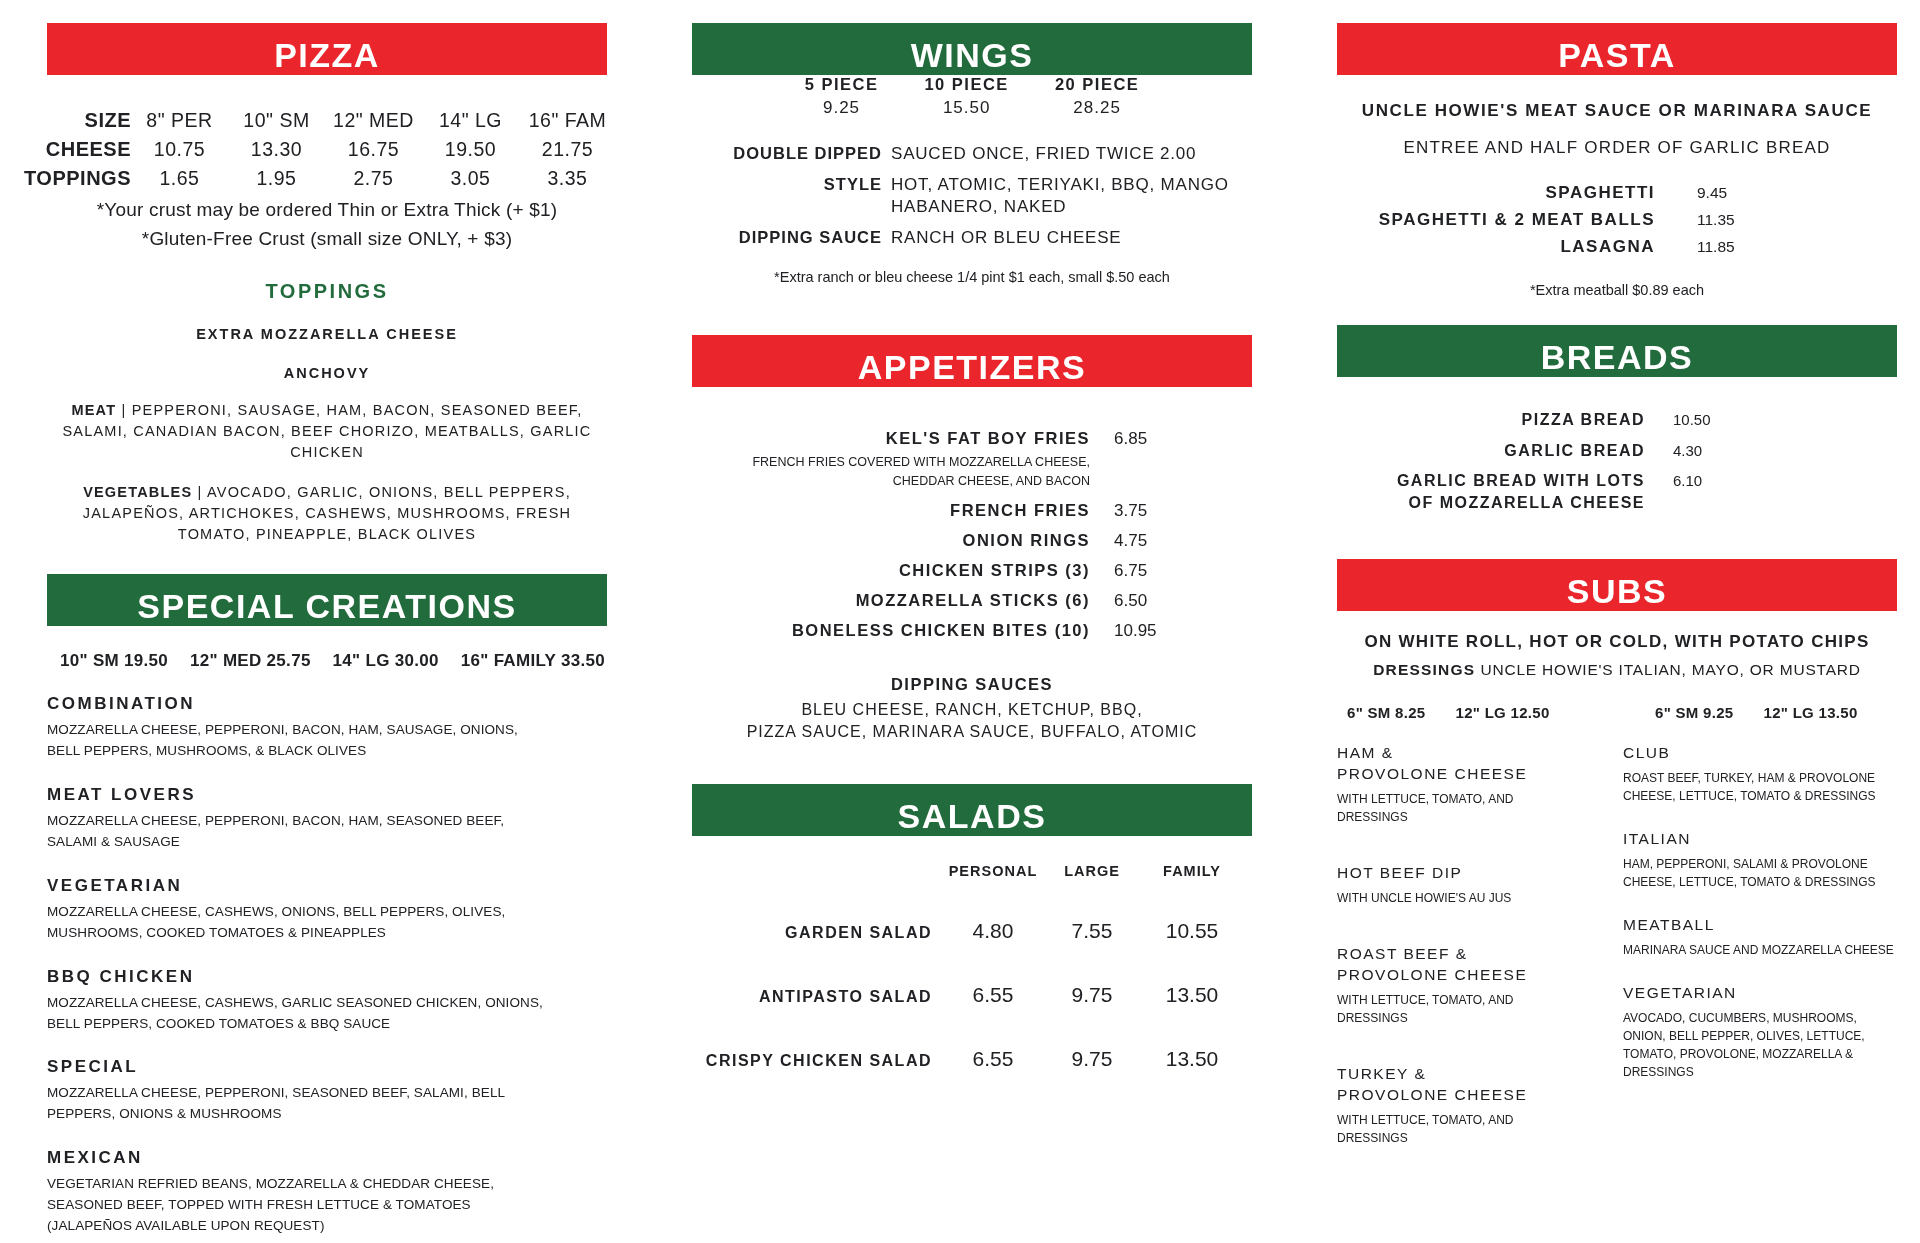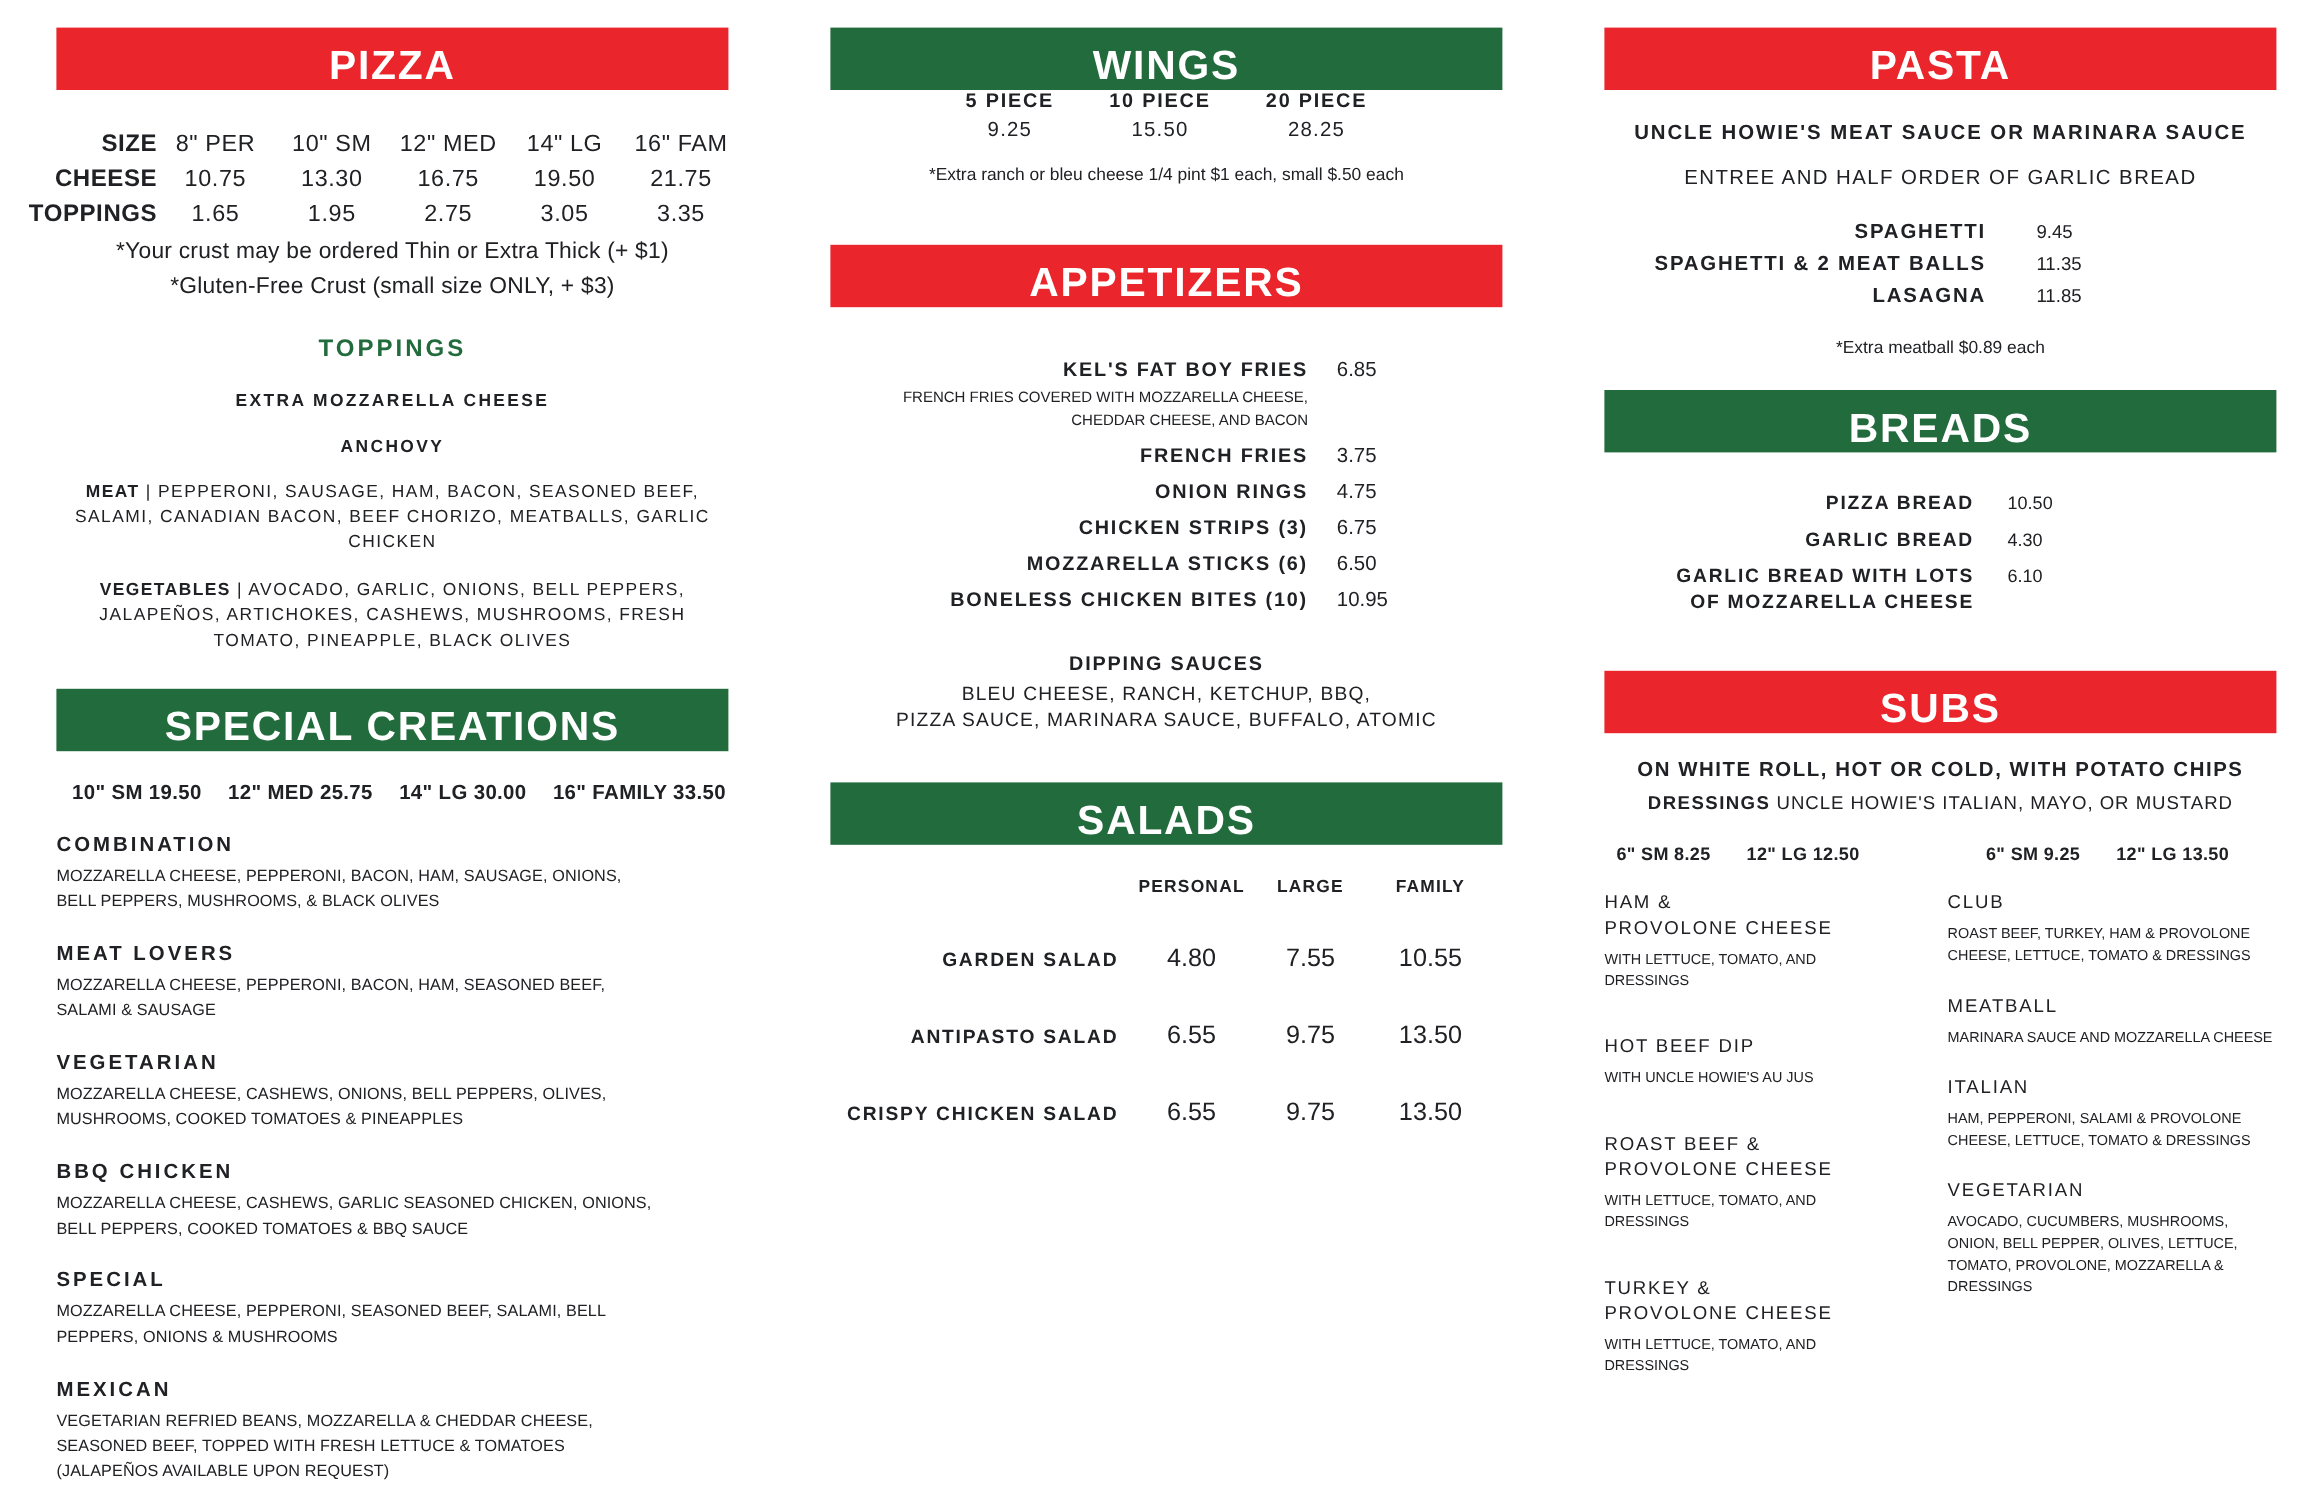--- a/index.html
+++ b/index.html
@@ -184,20 +184,29 @@
       <div class="wp">
         <div class="wp-label">10 PIECE</div>
         <div class="wp-price">15.50</div>
       </div>
       <div class="wp">
         <div class="wp-label">20 PIECE</div>
         <div class="wp-price">28.25</div>
       </div>
     </div>
 
+    <div class="wings-details">
+      <span class="wd-label">DOUBLE DIPPED</span>
+      <span class="wd-text">SAUCED ONCE, FRIED TWICE 2.00</span>
+      <span class="wd-label">STYLE</span>
+      <span class="wd-text">HOT, ATOMIC, TERIYAKI, BBQ, MANGO
+HABANERO, NAKED</span>
+      <span class="wd-label">DIPPING SAUCE</span>
+      <span class="wd-text">RANCH OR BLEU CHEESE</span>
+    </div>
 
     <p class="wings-note">*Extra ranch or bleu cheese 1/4 pint $1 each, small $.50 each</p>
 
     <div class="bar bar-red app-bar">
       <span class="bar-title">APPETIZERS</span>
     </div>
 
     <div class="app-grid">
       <span class="app-name">KEL'S FAT BOY FRIES</span>
       <span class="app-price">6.85</span>
@@ -322,28 +331,28 @@
 PROVOLONE CHEESE</h4>
           <p class="sub-desc">WITH LETTUCE, TOMATO, AND DRESSINGS</p>
         </div>
       </div>
       <div class="sub-col-right">
         <div class="sub-item">
           <h4 class="sub-name">CLUB</h4>
           <p class="sub-desc">ROAST BEEF, TURKEY, HAM &amp; PROVOLONE CHEESE, LETTUCE, TOMATO &amp; DRESSINGS</p>
         </div>
         <div class="sub-item">
+          <h4 class="sub-name">ITALIAN</h4>
+          <p class="sub-desc">HAM, PEPPERONI, SALAMI &amp; PROVOLONE CHEESE, LETTUCE, TOMATO &amp; DRESSINGS</p>
+        </div>
+        <div class="sub-item">
           <h4 class="sub-name">MEATBALL</h4>
           <p class="sub-desc">MARINARA SAUCE AND MOZZARELLA CHEESE</p>
         </div>
         <div class="sub-item">
-          <h4 class="sub-name">ITALIAN</h4>
-          <p class="sub-desc">HAM, PEPPERONI, SALAMI &amp; PROVOLONE CHEESE, LETTUCE, TOMATO &amp; DRESSINGS</p>
-        </div>
-        <div class="sub-item">
           <h4 class="sub-name">VEGETARIAN</h4>
           <p class="sub-desc">AVOCADO, CUCUMBERS, MUSHROOMS, ONION, BELL PEPPER, OLIVES, LETTUCE, TOMATO, PROVOLONE, MOZZARELLA &amp; DRESSINGS</p>
         </div>
       </div>
     </div>
   </div>
 
 </div>
 
 </body></html>

